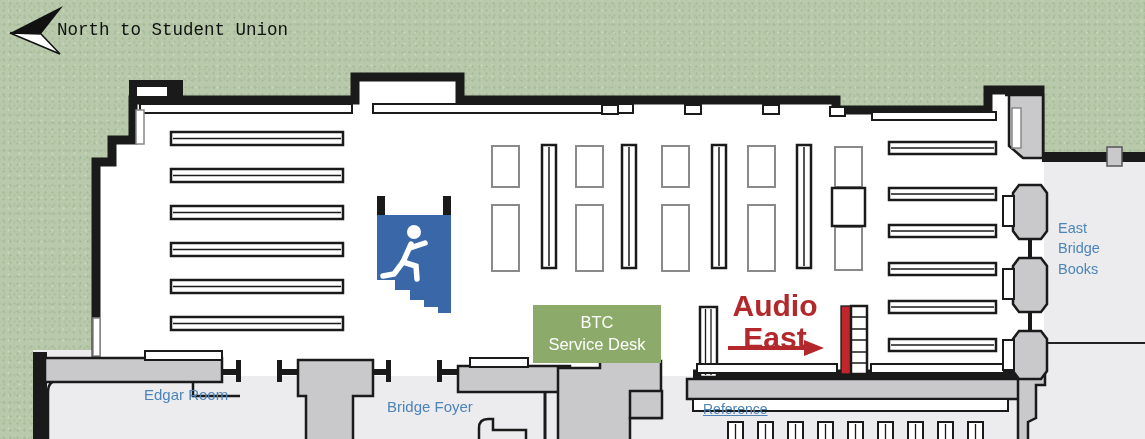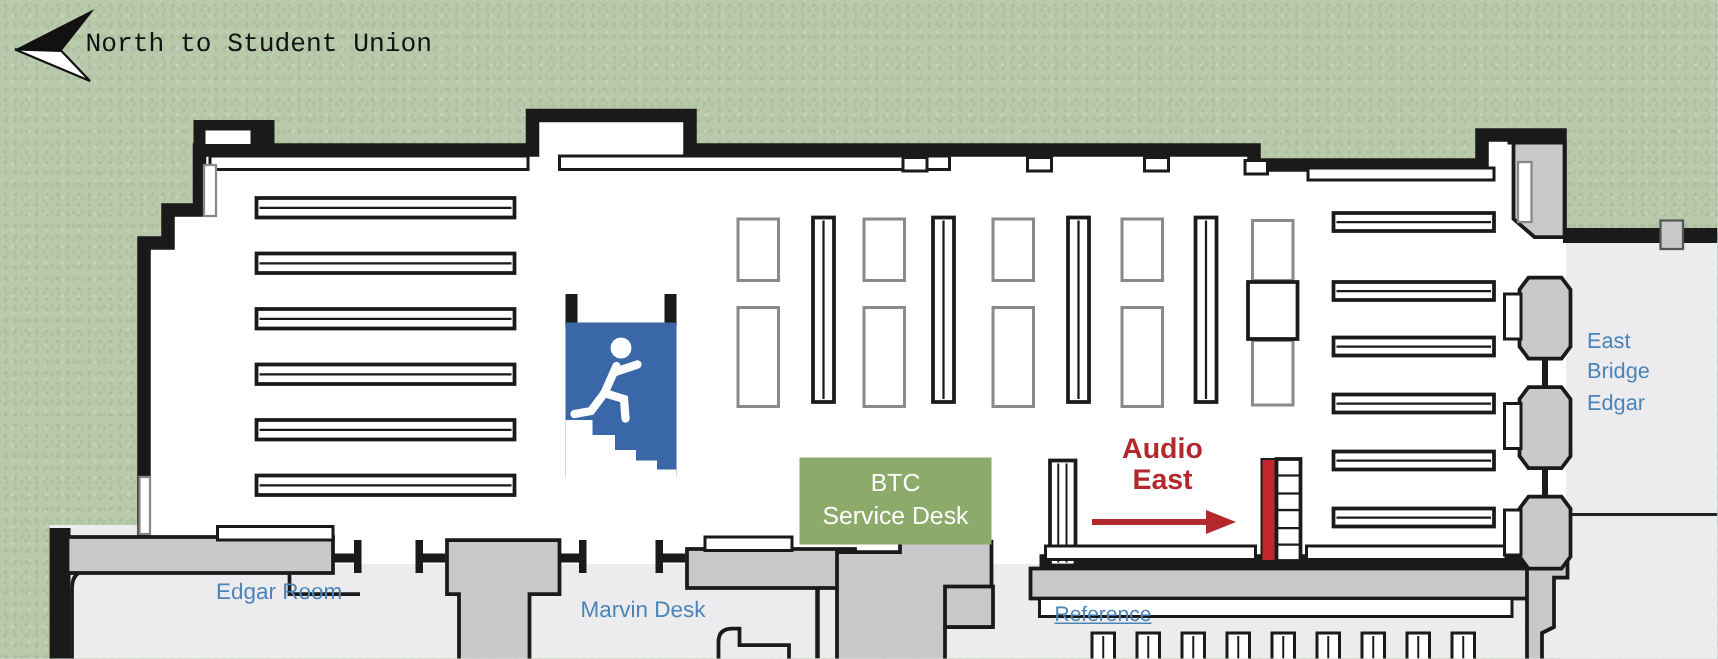--- a/index.html
+++ b/index.html
@@ -16,21 +16,21 @@
   }
   #stage svg{position:absolute;left:0;top:0;}
   .lbl{position:absolute;color:#4d84b8;font-size:15px;white-space:nowrap;}
   .lbl-sm{font-size:14px;}
   .compass-lbl{position:absolute;left:57px;top:20px;color:#111;
     font-family:Liberation Mono, monospace;font-size:17.5px;}
   .desk{position:absolute;left:533px;top:305px;width:128px;height:58px;
     background:#8cab6b;color:#fff;font-size:16.5px;text-align:center;
     line-height:1.32;padding-top:7px;box-sizing:border-box;}
   .audio{position:absolute;left:722px;top:290px;width:106px;text-align:center;
-    color:#b3292b;font-weight:bold;font-size:19px;line-height:1.08;}
+    color:#b3292b;font-weight:bold;font-size:30px;line-height:1.08;}
   .lounge-lbl{position:absolute;left:1058px;top:218px;width:84px;text-align:left;
     color:#4d84b8;font-size:14.5px;line-height:1.4;}
 </style>
 </head>
 <body>
 
 <div id="stage">
 
 <svg width="1145" height="439" viewBox="0 0 1145 439">
 
@@ -232,27 +232,27 @@
 
   <g>
     <polygon points="10,33 63,6 41,34" fill="#111"></polygon>
     <polygon points="10,33 41,34 60,54" fill="#fff" stroke="#111" stroke-width="1.5"></polygon>
   </g>
 </svg>
 
 <div class="compass-lbl">North to Student Union</div>
 
 <div class="lbl" style="left:144px;top:386px;">Edgar Room</div>
-<div class="lbl" style="left:387px;top:398px;">Marvin Desk</div>
+<div class="lbl" style="left:387px;top:398px;">Bridge Foyer</div>
 <div class="lbl lbl-sm" style="left:703px;top:401px;text-decoration:underline;">Reference</div>
 
 <div class="lounge-lbl">
   <div>East</div>
   <div>Bridge</div>
-  <div>Edgar</div>
+  <div>Books</div>
 </div>
 
 <div class="desk">
   <div>BTC</div>
   <div>Service Desk</div>
 </div>
 
 <div class="audio">
   <div>Audio</div>
   <div>East</div>

